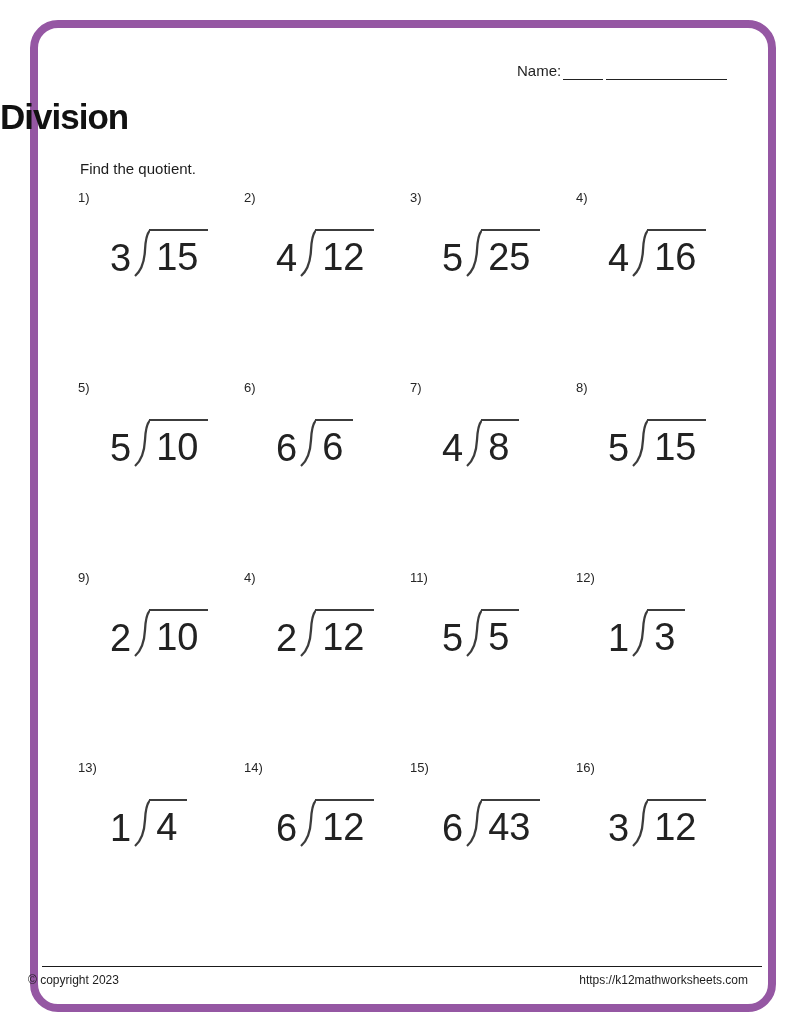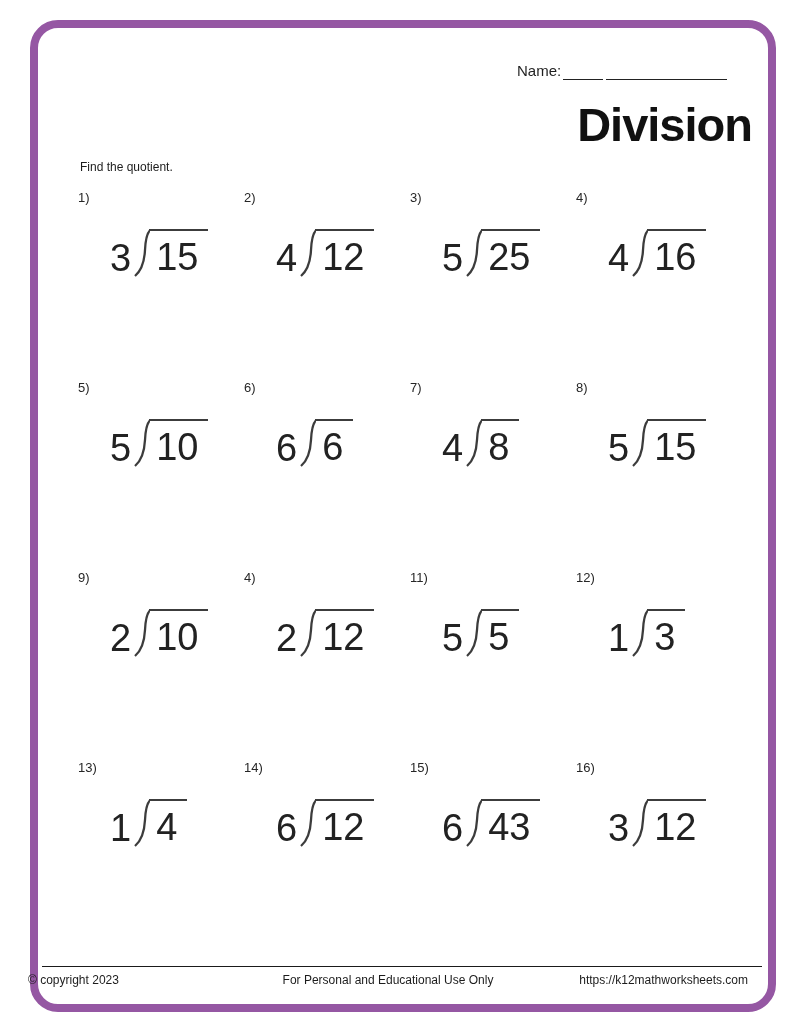--- a/index.html
+++ b/index.html
@@ -22,27 +22,27 @@
   
   .name-field { position: absolute; top: 62px; left: 517px; }
   .name-label { font-size: 15px; color: #1f1f1f; }
   .name-line { position: absolute; border-top: 1.6px solid #222222; height: 0; }
   .name-line.seg1 { left: 46px; top: 17px; width: 40px; }
   .name-line.seg2 { left: 89px; top: 17px; width: 121px; }
 
   
   .title {
     position: absolute; top: 97px; left: 0; width: 752px;
-    text-align: right;
-    font-size: 47px; font-weight: 700; letter-spacing: -1px;
+    text-align: left;
+    font-size: 35px; font-weight: 700; letter-spacing: -1px;
     color: #111111;
   }
   .instruction {
     position: absolute; top: 160px; left: 80px;
-    font-size: 12px; color: #1c1c1c;
+    font-size: 15px; color: #1c1c1c;
   }
 
   
   .grid {
     position: absolute; left: 78px; top: 190px;
     display: grid;
     grid-template-columns: repeat(4, 166px);
     grid-auto-rows: 190px;
   }
   .cell { position: relative; }
@@ -253,15 +253,14 @@
           <path d="M2 47 C9 41,11.5 31,12 21 C12.4 12,13.5 5,17 1.2" fill="none" stroke="#3c3c3c" stroke-width="2.3"></path>
         </svg>
       <span class="dividend">12</span>
     </div>
   </div>
 </div>
 
 <div class="footer-divider"></div>
 <div class="footer">
   <span class="left">© copyright 2023</span>
-  <span class="center">For Personal and Educational Use Only</span>
   <span class="right">https://k12mathworksheets.com</span>
 </div>
 
 </body></html>

